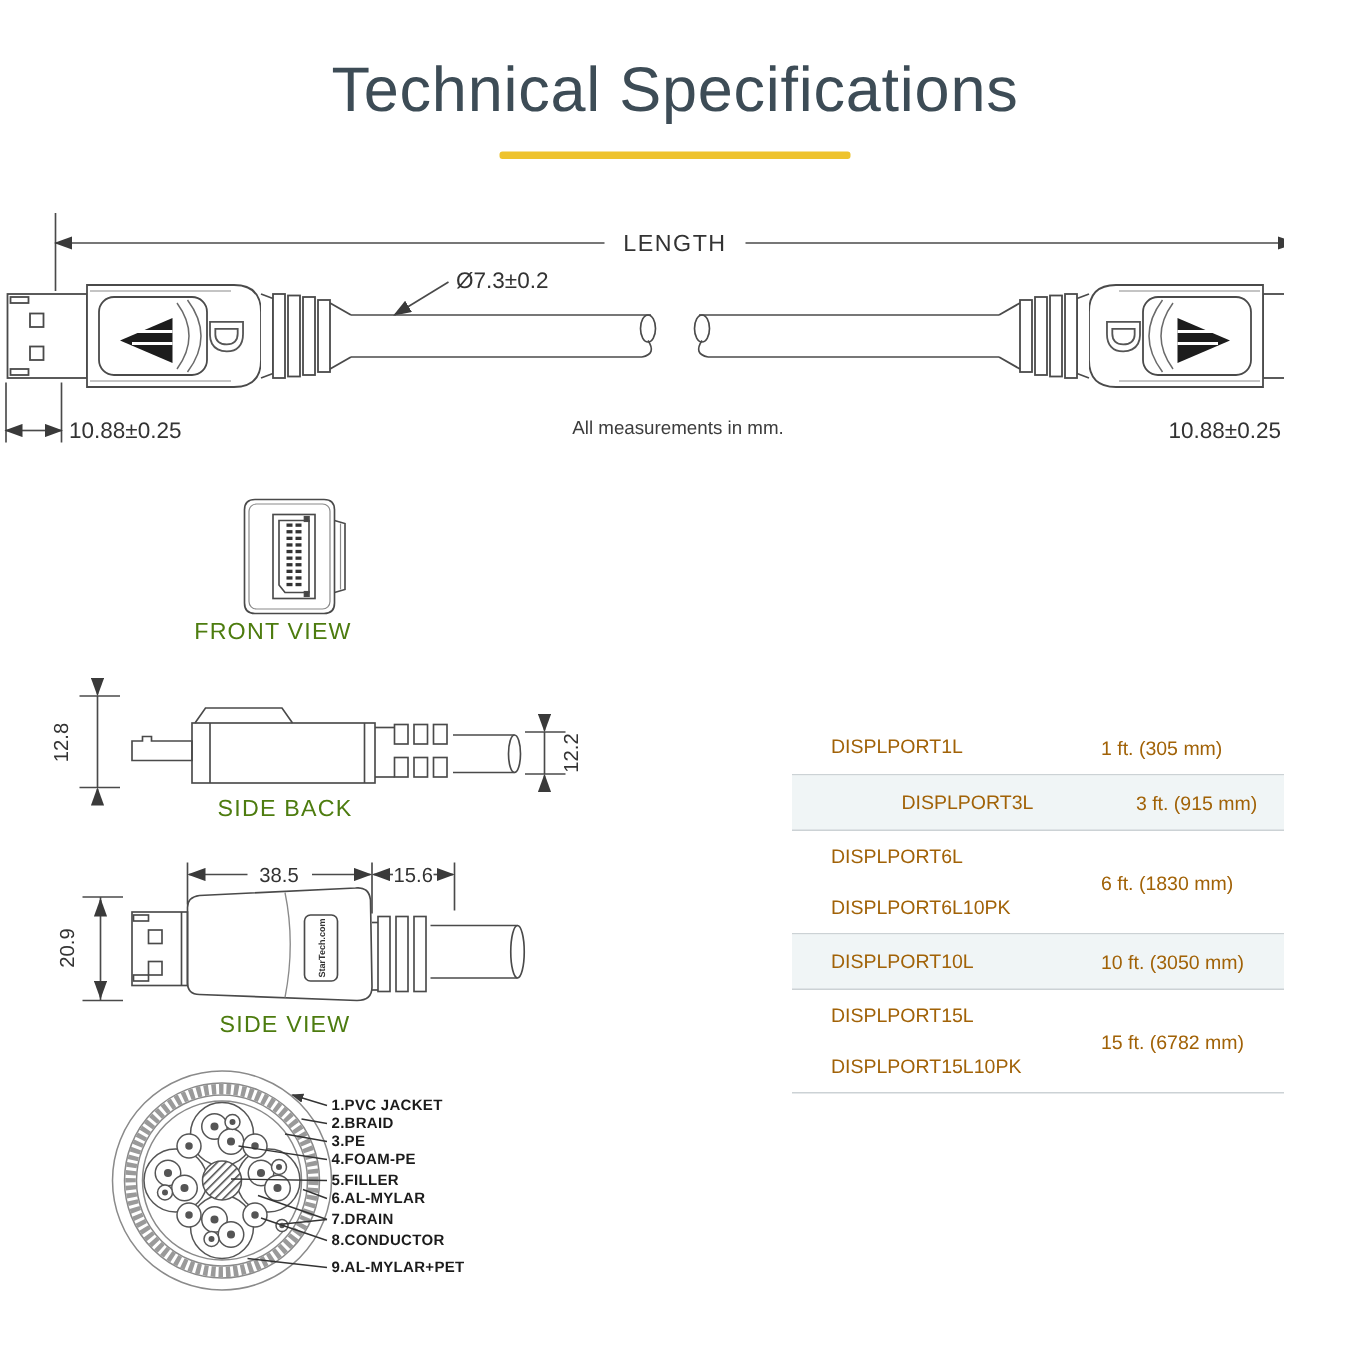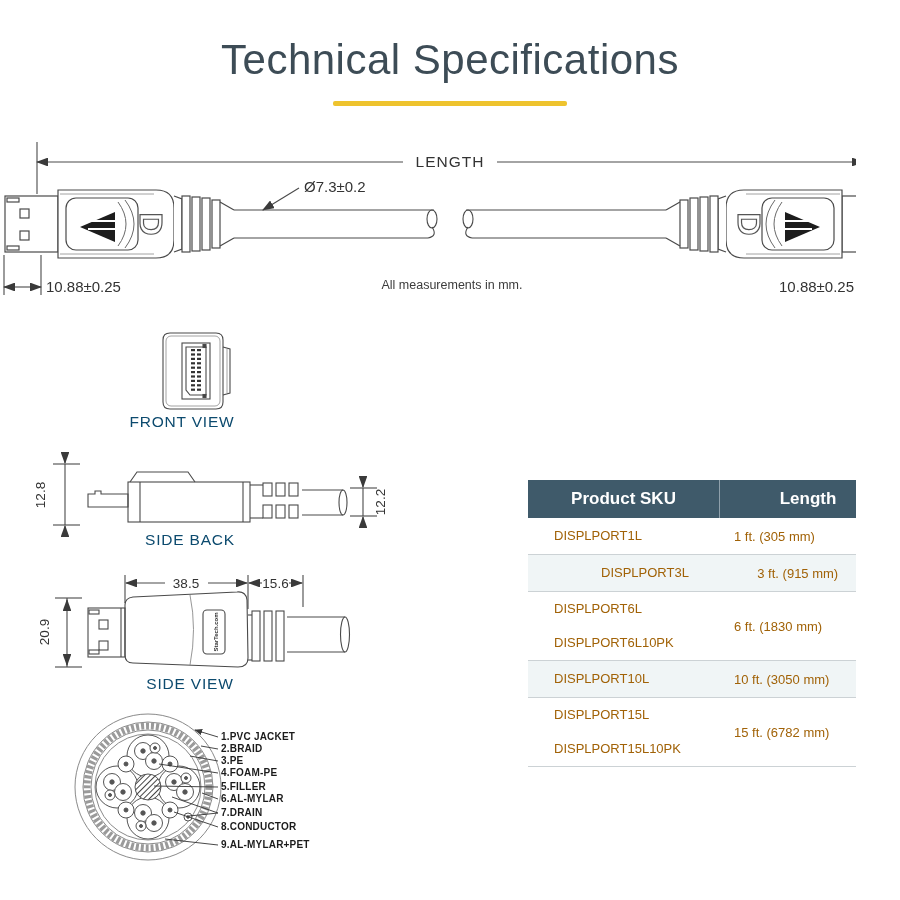--- a/index.html
+++ b/index.html
@@ -7,21 +7,21 @@
          font-family:"Liberation Sans", sans-serif;}
   .title{position:absolute;left:0;top:36px;width:900px;text-align:center;
          font-size:42px;font-weight:300;letter-spacing:.5px;color:#3d4c56;}
   .accent-bar{position:absolute;left:333px;top:101px;width:234px;height:5px;
          background:#eec32e;border-radius:2px;}
   svg{position:absolute;overflow:visible;}
   svg text{font-family:"Liberation Sans", sans-serif;}
   .dim-text{font-size:15px;fill:#333;}
   .small-note{font-size:12.5px;fill:#3c3c3c;}
   .view-label{position:absolute;width:160px;text-align:center;font-size:15.5px;
-         letter-spacing:.8px;color:#0c4a6e;}
+         letter-spacing:.8px;color:#4d7c0f;}
   .xs-label{font-size:10px;font-weight:bold;fill:#1b1b1b;letter-spacing:.2px;}
   
   .spec-table{position:absolute;left:528px;top:480px;width:369px;}
   .thead{display:flex;background:#3f5a6a;height:38px;color:#fff;font-size:17px;font-weight:bold;}
   .thead .th{display:flex;align-items:center;justify-content:center;}
   .th-sku{width:192px;border-right:1px solid #8fa0ab;box-sizing:border-box;}
   .th-len{width:176px;}
   .trow{display:flex;border-bottom:1px solid #ccd2d5;font-size:13px;color:#a16207;}
   .trow.alt{background:#f0f5f6;}
   .td-sku{width:192px;box-sizing:border-box;padding-left:26px;display:flex;
@@ -332,24 +332,20 @@
       <text class="xs-label" x="166" y="76">4.FOAM-PE</text>
       <text class="xs-label" x="166" y="90">5.FILLER</text>
       <text class="xs-label" x="166" y="102">6.AL-MYLAR</text>
       <text class="xs-label" x="166" y="116">7.DRAIN</text>
       <text class="xs-label" x="166" y="130">8.CONDUCTOR</text>
       <text class="xs-label" x="166" y="148">9.AL-MYLAR+PET</text>
     </g>
   </svg>
 
   <div class="spec-table">
-    <div class="thead">
-      <div class="th th-sku">Product SKU</div>
-      <div class="th th-len">Length</div>
-    </div>
     <div>
         <div class="trow" style="height: 36px;">
           <div class="td-sku">
             <div class="sku-line">DISPLPORT1L</div>
           </div>
           <div class="td-len">1 ft. (305 mm)</div>
         </div>
         <div class="trow alt" style="height: 36px; padding-left: 47px;">
           <div class="td-sku">
             <div class="sku-line">DISPLPORT3L</div>

